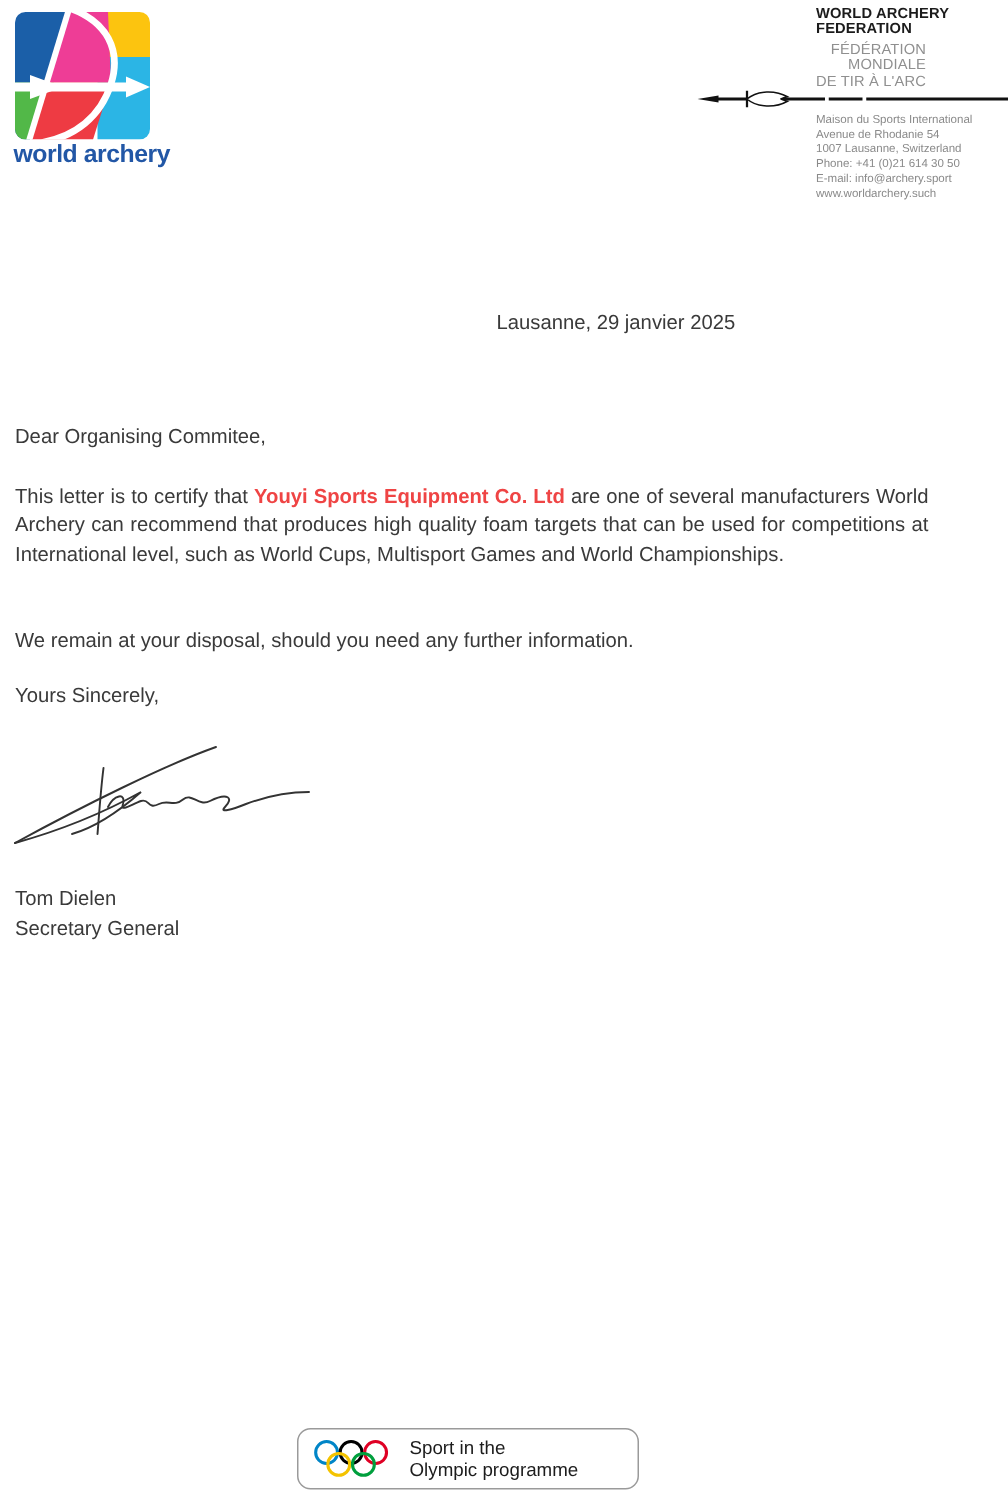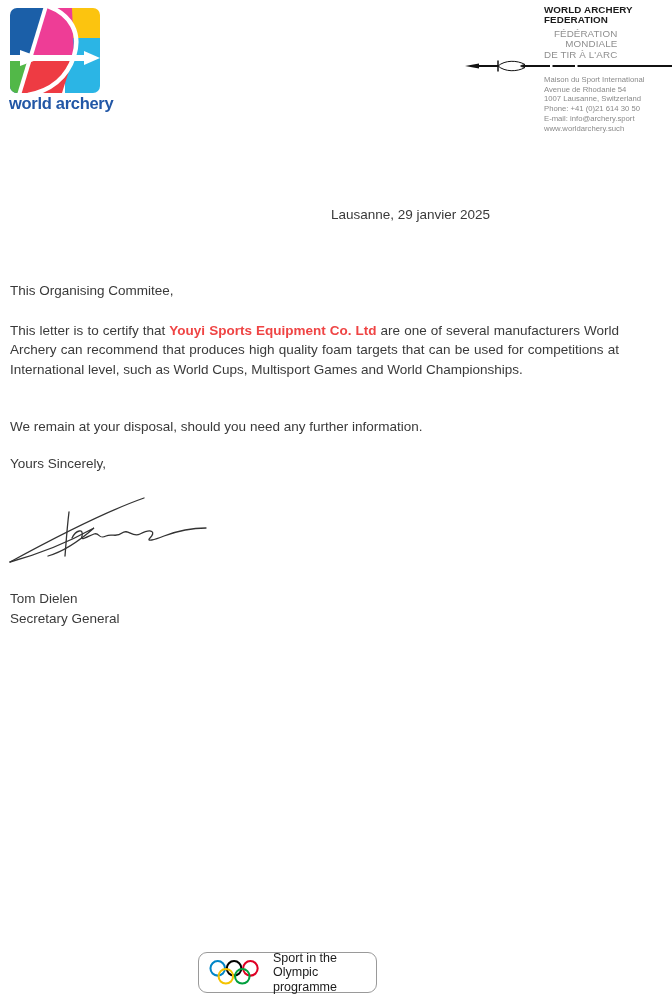--- a/index.html
+++ b/index.html
@@ -34,21 +34,21 @@
     position:absolute; left:10px; top:321px; width:609px;
     font-size:13.5px; line-height:19.3px; text-align:justify;
   }
   .para1 .bold { font-weight:bold; color:#ef4444; }
   .para2 { position:absolute; left:10px; top:419px; font-size:13.5px; }
   .closing { position:absolute; left:10px; top:456px; font-size:13.5px; }
   .signature-svg { position:absolute; left:6px; top:486px; width:205px; height:85px; }
   .signer { position:absolute; left:10px; top:589px; font-size:13.5px; line-height:19.5px; }
   
   .badge {
-    position:absolute; left:198px; top:952px; width:179px; height:41px;
+    position:absolute; left:198px; top:952px; width:228px; height:41px;
     border:1px solid #9a9a9a; border-radius:9px; background:#fff;
     display:flex; align-items:center;
   }
   .rings-svg { width:54px; height:28px; margin-left:9px; flex:none; }
   .badge-text { margin-left:11px; font-size:12.5px; line-height:14.3px; color:#1c1c1c; }
 </style>
 </head>
 <body>
 
 <div class="page">
@@ -89,31 +89,31 @@
   <svg class="arrow-svg" viewBox="0 0 207 14" aria-hidden="true">
     <rect x="12" y="6" width="195" height="2" fill="#111111"></rect>
     <polygon points="0,7 14,4.6 14,9.4" fill="#111111"></polygon>
     <line x1="33" y1="1.5" x2="33" y2="12.5" stroke="#111111" stroke-width="1.5"></line>
     <path d="M 33,7 C 40,1 52,1 60,5.5 C 54,7 54,7 60,8.5 C 52,13 40,13 33,7 Z" fill="#ffffff" stroke="#111111" stroke-width="1"></path>
     <rect x="85" y="5.3" width="2.5" height="3.4" fill="#ffffff"></rect>
     <rect x="110" y="5.3" width="2.5" height="3.4" fill="#ffffff"></rect>
   </svg>
 
   <div class="address">
-    <div>Maison du Sport International</div>
+    <div>Maison du Sports International</div>
     <div>Avenue de Rhodanie 54</div>
     <div>1007 Lausanne, Switzerland</div>
     <div>Phone: +41 (0)21 614 30 50</div>
     <div>E-mail: info@archery.sport</div>
     <div>www.worldarchery.such</div>
   </div>
 
   <div class="dateline">Lausanne, 29 janvier 2025</div>
 
-  <div class="salutation">This Organising Commitee,</div>
+  <div class="salutation">Dear Organising Commitee,</div>
 
   <div class="para1"><span>This letter is to certify that </span><span class="bold">Youyi Sports Equipment Co. Ltd</span><span> are one of several manufacturers World Archery can recommend that produces high quality foam targets that can be used for competitions at International level, such as World Cups, Multisport Games and World Championships.</span></div>
 
   <div class="para2">We remain at your disposal, should you need any further information.</div>
 
   <div class="closing">Yours Sincerely,</div>
 
   <svg class="signature-svg" viewBox="0 0 205 85" aria-hidden="true">
     <g stroke="#333333" stroke-width="1.3" fill="none" stroke-linecap="round">
       <path d="M 4,76 C 48,52 104,24 138,12"></path>

